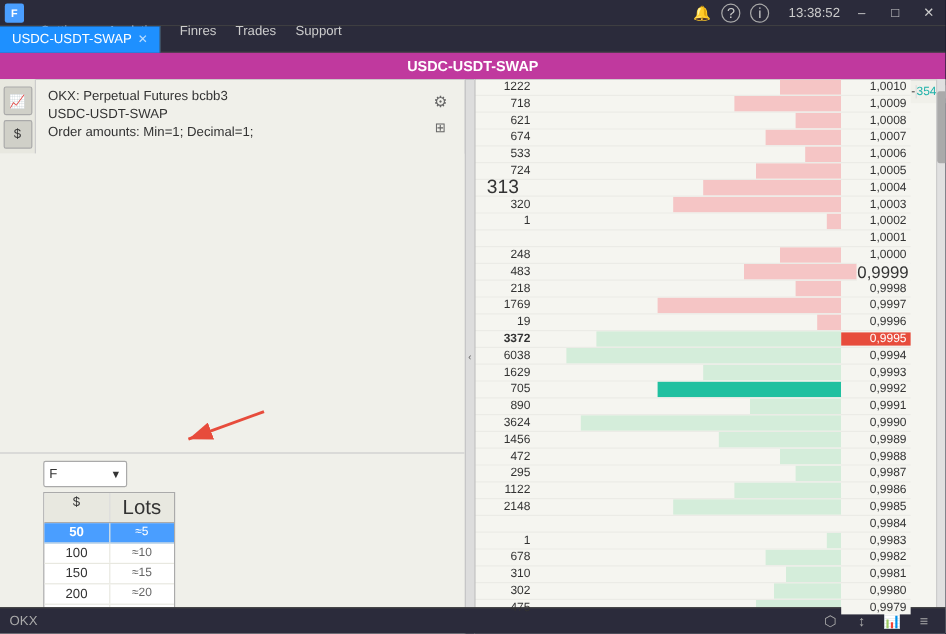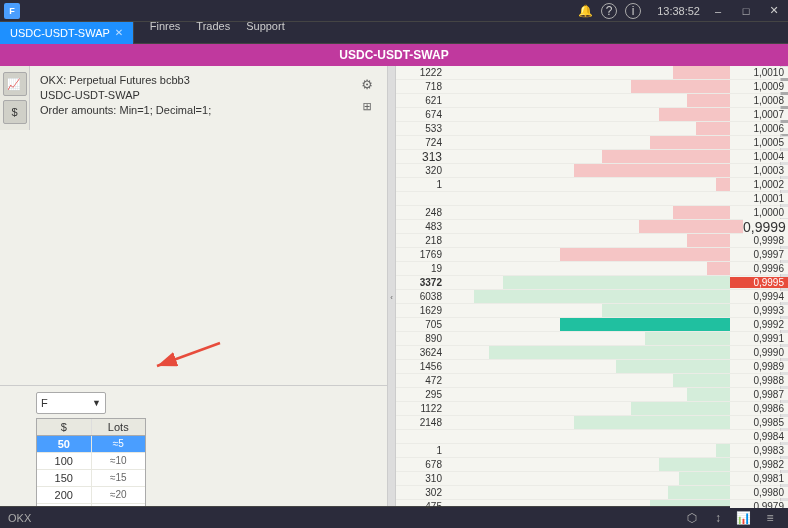--- a/index.html
+++ b/index.html
@@ -348,21 +348,21 @@
       <div style="display:flex; align-items:center; margin-bottom:4px;">
         <div class="dropdown-select" style="width:70px;">
           <span>F</span>
           <span style="font-size:9px;">▼</span>
         </div>
       </div>
 
       <div id="amount-table" style="width:110px; background:#fff; border:1px solid #aaa;">
         <div id="amount-table-header" style="display:flex; background:#e8e8e0; border-bottom:1px solid #aaa;">
           <div class="amount-col-header" style="flex:1; text-align:center; padding:2px 4px; font-size:11px; color:#333; border-right:1px solid #ddd;">$</div>
-          <div class="amount-col-header" style="flex:1; text-align:center; padding:2px 4px; font-size:11px; color:#333;">Lots</div>
+          <div class="amount-col-header" style="flex:1; text-align:center; padding:2px 4px; font-size:17px; color:#333;">Lots</div>
         </div>
 
         <div id="amount-rows-container">
             <div class="amount-row active" style="display: flex; border-bottom: 1px solid rgb(232, 232, 224); background: rgb(74, 158, 255);">
               <div class="amount-cell" style="flex: 1 1 0%; text-align: center; padding: 2px 4px; font-size: 11px; border-right: 1px solid rgb(232, 232, 224); color: white; font-weight: bold;">50</div>
               <div class="amount-cell" style="flex: 1 1 0%; text-align: center; padding: 2px 4px; font-size: 10px; color: white;">≈5</div>
             </div>
             <div class="amount-row" style="display: flex; border-bottom: 1px solid rgb(232, 232, 224);">
               <div class="amount-cell" style="flex: 1 1 0%; text-align: center; padding: 2px 4px; font-size: 11px; border-right: 1px solid rgb(232, 232, 224); color: rgb(51, 51, 51);">100</div>
               <div class="amount-cell" style="flex: 1 1 0%; text-align: center; padding: 2px 4px; font-size: 10px; color: rgb(102, 102, 102);">≈10</div>
@@ -379,21 +379,21 @@
               <div class="amount-cell" style="flex: 1 1 0%; text-align: center; padding: 2px 4px; font-size: 11px; border-right: 1px solid rgb(232, 232, 224); color: rgb(51, 51, 51);">250</div>
               <div class="amount-cell" style="flex: 1 1 0%; text-align: center; padding: 2px 4px; font-size: 10px; color: rgb(102, 102, 102);">≈25</div>
             </div>
           </div>
       </div>
     </div>
   </div>
 
   <div class="collapse-handle" style="width:8px; background:#ddd; border-right:1px solid #ccc; cursor:pointer; display:flex; align-items:center; justify-content:center; font-size:8px; color:#666;">‹</div>
 
-  <div id="right-panel" style="flex:1; background:#f5f5f0; display:flex; flex-direction:column; overflow:hidden; position:relative;">
+  <div id="right-panel" style="flex:1; background:#f5f5f0; display:flex; flex-direction:row; overflow:hidden; position:relative;">
 
     <div id="orderbook-rows" style="flex:1; overflow:hidden; position:relative;">
 
     <div style="display: flex; align-items: center; height: 14px; border-bottom: 1px solid rgba(0, 0, 0, 0.04); position: relative; cursor: pointer;">
           <div style="width: 50px; text-align: right; padding-right: 4px; color: rgb(51, 51, 51); font-size: 10px; position: relative; z-index: 2; flex-shrink: 0;">1222</div>
           <div style="flex: 1 1 0%; height: 100%; position: relative; overflow: hidden;">
             <div style="position: absolute; right: 0px; top: 0px; height: 100%; width: 20%; background: rgb(245, 197, 197);"></div>
           </div>
           <div style="width: 58px; text-align: right; padding-right: 4px; color: rgb(51, 51, 51); font-size: 10px; position: relative; z-index: 2; flex-shrink: 0; background: rgb(245, 245, 240);">1,0010</div>
         </div>
@@ -426,21 +426,21 @@
           <div style="width: 58px; text-align: right; padding-right: 4px; color: rgb(51, 51, 51); font-size: 10px; position: relative; z-index: 2; flex-shrink: 0; background: rgb(245, 245, 240);">1,0006</div>
         </div>
         <div style="display: flex; align-items: center; height: 14px; border-bottom: 1px solid rgba(0, 0, 0, 0.04); position: relative; cursor: pointer;">
           <div style="width: 50px; text-align: right; padding-right: 4px; color: rgb(51, 51, 51); font-size: 10px; position: relative; z-index: 2; flex-shrink: 0;">724</div>
           <div style="flex: 1 1 0%; height: 100%; position: relative; overflow: hidden;">
             <div style="position: absolute; right: 0px; top: 0px; height: 100%; width: 28%; background: rgb(245, 197, 197);"></div>
           </div>
           <div style="width: 58px; text-align: right; padding-right: 4px; color: rgb(51, 51, 51); font-size: 10px; position: relative; z-index: 2; flex-shrink: 0; background: rgb(245, 245, 240);">1,0005</div>
         </div>
         <div style="display: flex; align-items: center; height: 14px; border-bottom: 1px solid rgba(0, 0, 0, 0.04); position: relative; cursor: pointer;">
-          <div style="width: 50px; text-align: right; padding-right: 4px; color: rgb(51, 51, 51); font-size: 12px; position: relative; z-index: 2; flex-shrink: 0;">313</div>
+          <div style="width: 50px; text-align: center; padding-right: 4px; color: rgb(51, 51, 51); font-size: 16px; position: relative; z-index: 2; flex-shrink: 0;">313</div>
           <div style="flex: 1 1 0%; height: 100%; position: relative; overflow: hidden;">
             <div style="position: absolute; right: 0px; top: 0px; height: 100%; width: 45%; background: rgb(245, 197, 197);"></div>
           </div>
           <div style="width: 58px; text-align: right; padding-right: 4px; color: rgb(51, 51, 51); font-size: 10px; position: relative; z-index: 2; flex-shrink: 0; background: rgb(245, 245, 240);">1,0004</div>
         </div>
         <div style="display: flex; align-items: center; height: 14px; border-bottom: 1px solid rgba(0, 0, 0, 0.04); position: relative; cursor: pointer;">
           <div style="width: 50px; text-align: right; padding-right: 4px; color: rgb(51, 51, 51); font-size: 10px; position: relative; z-index: 2; flex-shrink: 0;">320</div>
           <div style="flex: 1 1 0%; height: 100%; position: relative; overflow: hidden;">
             <div style="position: absolute; right: 0px; top: 0px; height: 100%; width: 55%; background: rgb(245, 197, 197);"></div>
           </div>

